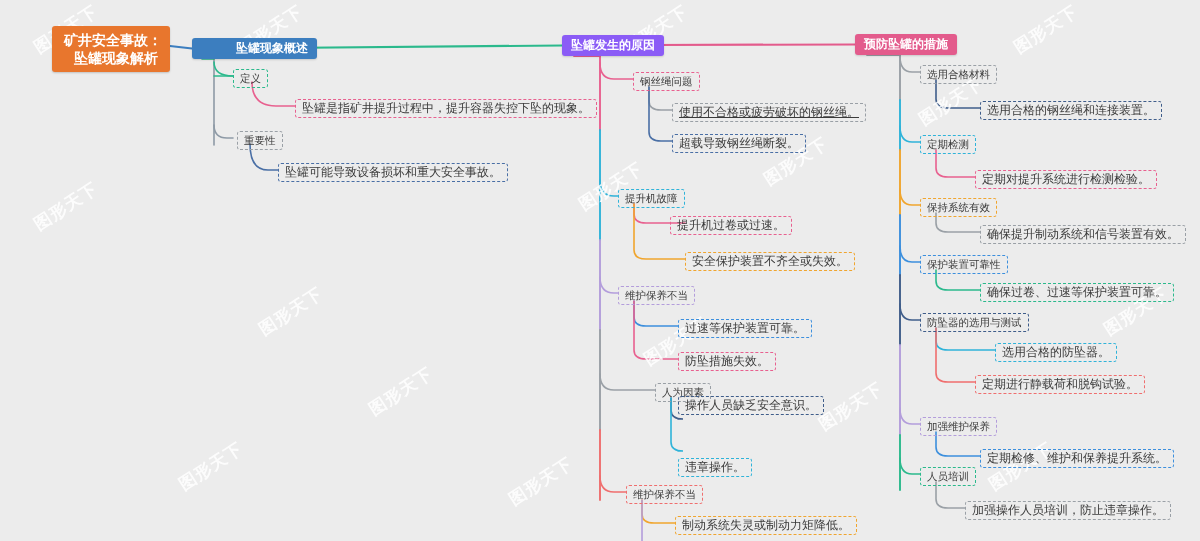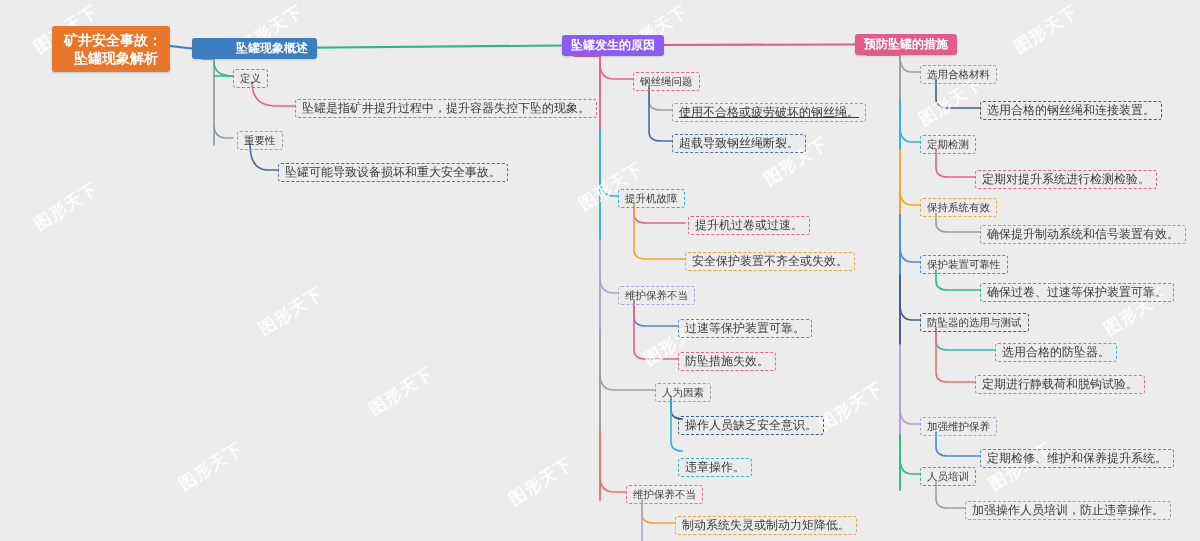--- a/index.html
+++ b/index.html
@@ -156,27 +156,27 @@
     <div class="node b1" style="left: 192px; top: 38px; background: rgb(60, 126, 191); padding-left: 44px;">坠罐现象概述</div>
     <div class="node b2" style="left: 233px; top: 69px; border-color: rgb(43, 185, 140);">定义</div>
     <div class="node b3" style="left: 295px; top: 99px; border-color: rgb(232, 96, 143);">坠罐是指矿井提升过程中，提升容器失控下坠的现象。</div>
     <div class="node b2" style="left: 237px; top: 131px; border-color: rgb(154, 160, 166);">重要性</div>
     <div class="node b3" style="left: 278px; top: 163px; border-color: rgb(74, 111, 165);">坠罐可能导致设备损坏和重大安全事故。</div>
     <div class="node b1" style="left: 562px; top: 35px; background: #8b5cf6;">坠罐发生的原因</div>
     <div class="node b2" style="left: 633px; top: 72px; border-color: rgb(232, 96, 143);">钢丝绳问题</div>
     <div class="node b3" style="left: 672px; top: 103px; border-color: rgb(154, 160, 166); text-decoration: underline;">使用不合格或疲劳破坏的钢丝绳。</div>
     <div class="node b3" style="left: 672px; top: 134px; border-color: rgb(74, 111, 165);">超载导致钢丝绳断裂。</div>
     <div class="node b2" style="left: 618px; top: 189px; border-color: rgb(47, 179, 217);">提升机故障</div>
-    <div class="node b3" style="left: 688px; top: 216px; border-color: rgb(232, 96, 143);">提升机过卷或过速。</div>
+    <div class="node b3" style="left: 670px; top: 216px; border-color: rgb(232, 96, 143);">提升机过卷或过速。</div>
     <div class="node b3" style="left: 685px; top: 252px; border-color: rgb(240, 165, 46);">安全保护装置不齐全或失效。</div>
     <div class="node b2" style="left: 618px; top: 286px; border-color: rgb(179, 157, 219);">维护保养不当</div>
     <div class="node b3" style="left: 678px; top: 319px; border-color: rgb(60, 143, 221);">过速等保护装置可靠。</div>
     <div class="node b3" style="left: 678px; top: 352px; border-color: rgb(232, 96, 143);">防坠措施失效。</div>
     <div class="node b2" style="left: 655px; top: 383px; border-color: rgb(154, 160, 166);">人为因素</div>
-    <div class="node b3" style="left: 678px; top: 416px; border-color: rgb(63, 93, 138);">操作人员缺乏安全意识。</div>
+    <div class="node b3" style="left: 678px; top: 396px; border-color: rgb(63, 93, 138);">操作人员缺乏安全意识。</div>
     <div class="node b3" style="left: 678px; top: 452px; border-color: rgb(47, 179, 217); margin-top: 6px;">违章操作。</div>
     <div class="node b2" style="left: 626px; top: 485px; border-color: rgb(239, 110, 110);">维护保养不当</div>
     <div class="node b3" style="left: 675px; top: 516px; border-color: rgb(240, 165, 46);">制动系统失灵或制动力矩降低。</div>
     <div class="node b1" style="left: 855px; top: 34px; background: rgb(227, 91, 140);">预防坠罐的措施</div>
     <div class="node b2" style="left: 920px; top: 65px; border-color: rgb(154, 160, 166);">选用合格材料</div>
     <div class="node b3" style="left: 980px; top: 101px; border-color: rgb(63, 93, 138);">选用合格的钢丝绳和连接装置。</div>
     <div class="node b2" style="left: 920px; top: 135px; border-color: rgb(47, 179, 217);">定期检测</div>
     <div class="node b3" style="left: 975px; top: 170px; border-color: rgb(232, 96, 143);">定期对提升系统进行检测检验。</div>
     <div class="node b2" style="left: 920px; top: 198px; border-color: rgb(240, 165, 46);">保持系统有效</div>
     <div class="node b3" style="left: 980px; top: 225px; border-color: rgb(154, 160, 166);">确保提升制动系统和信号装置有效。</div>

